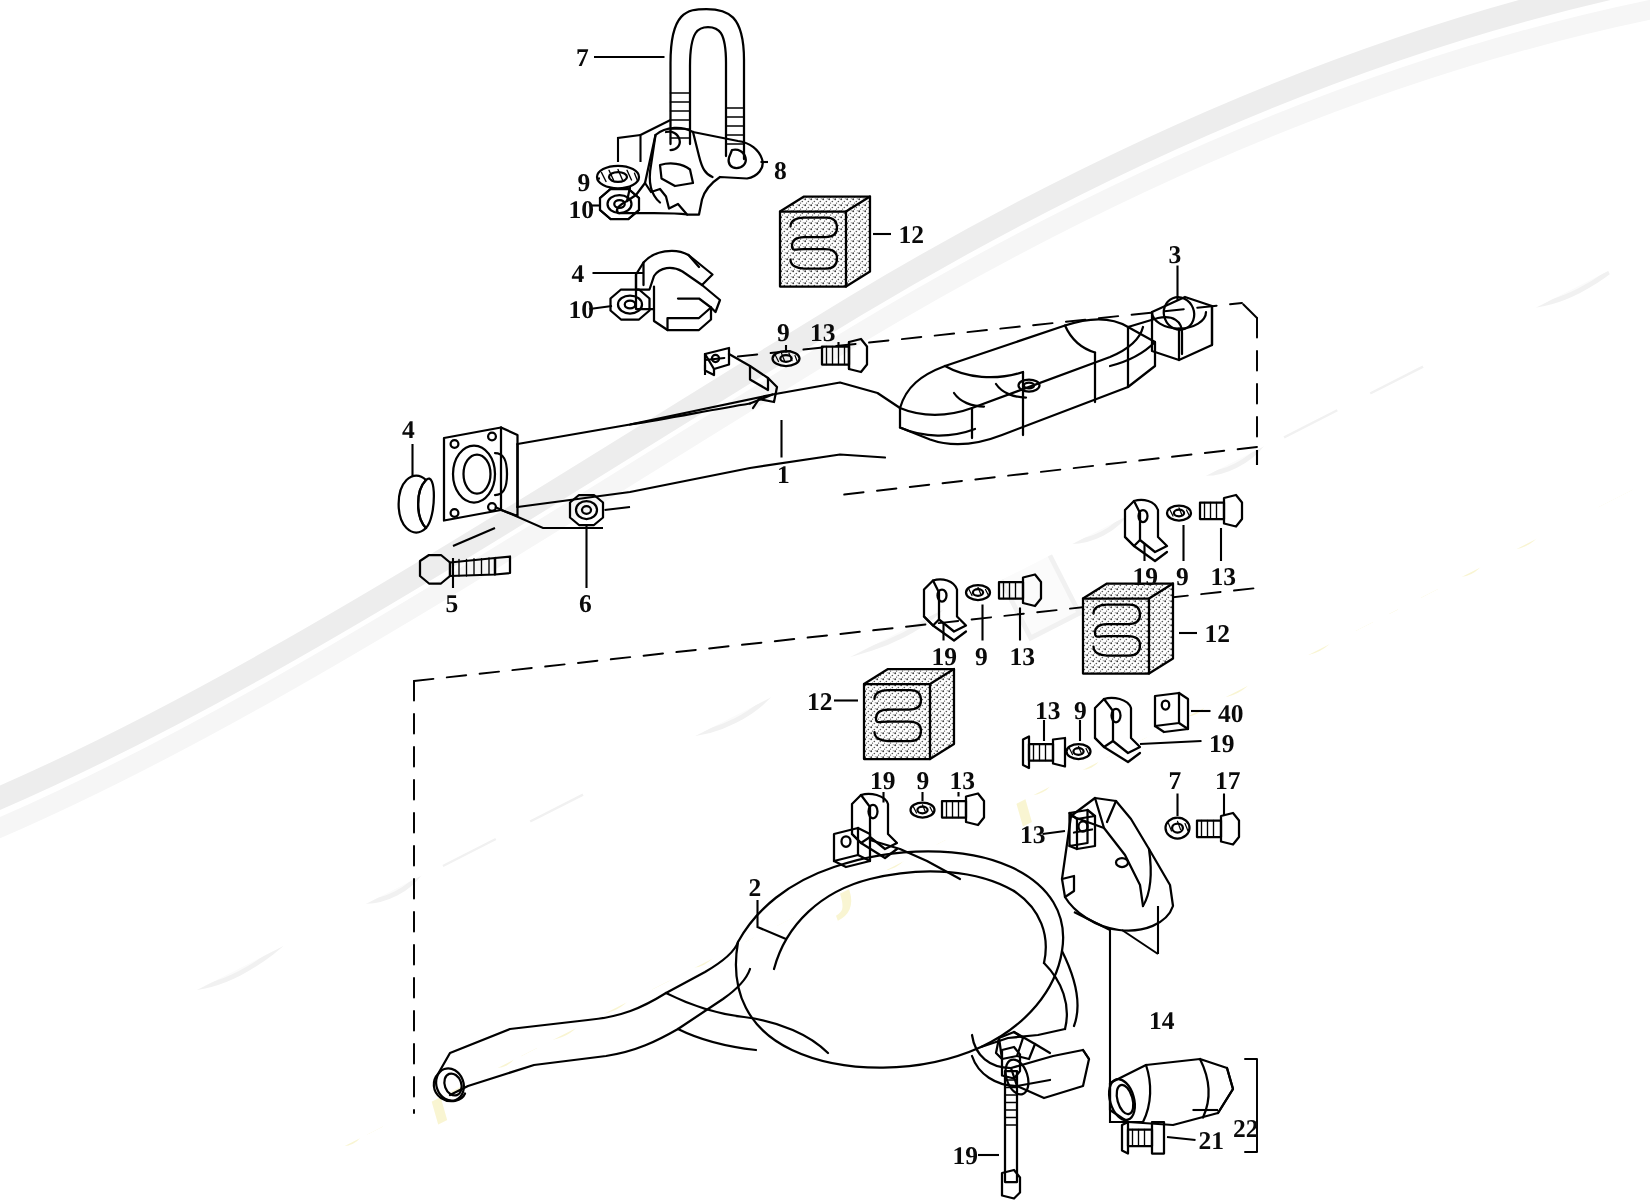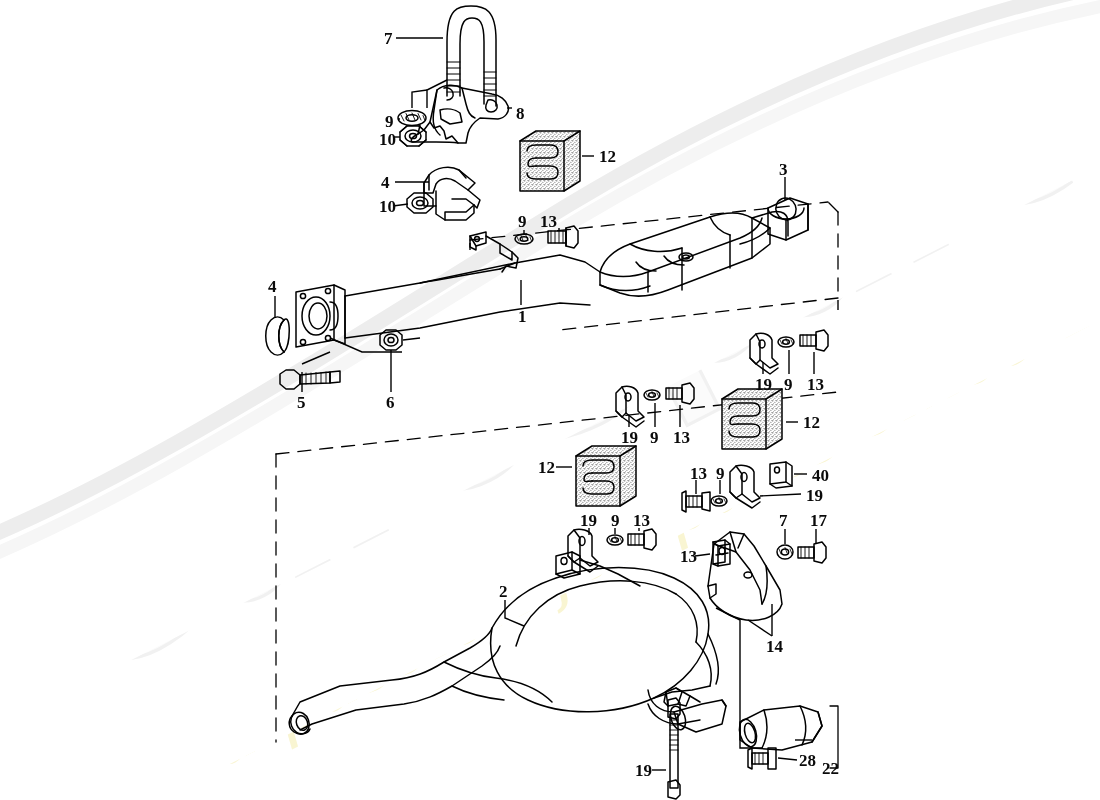--- a/index.html
+++ b/index.html
@@ -588,19 +588,19 @@
     <div class="lbl" style="left:716px;top:465px">9</div>
     <div class="lbl" style="left:812px;top:467px">40</div>
     <div class="lbl" style="left:806px;top:487px">19</div>
     <div class="lbl" style="left:580px;top:512px">19</div>
     <div class="lbl" style="left:611px;top:512px">9</div>
     <div class="lbl" style="left:633px;top:512px">13</div>
     <div class="lbl" style="left:779px;top:512px">7</div>
     <div class="lbl" style="left:810px;top:512px">17</div>
     <div class="lbl" style="left:680px;top:548px">13</div>
     <div class="lbl" style="left:499px;top:583px">2</div>
-    <div class="lbl" style="left:766px;top:638px">14</div>
+    <div class="lbl" style="left:766px;top:672px">14</div>
     <div class="lbl" style="left:635px;top:762px">19</div>
-    <div class="lbl" style="left:799px;top:752px">28</div>
-    <div class="lbl" style="left:822px;top:760px">22</div>
+    <div class="lbl" style="left:799px;top:752px">21</div>
+    <div class="lbl" style="left:822px;top:744px">22</div>
   </div>
 
 </div>
 
 </body></html>

